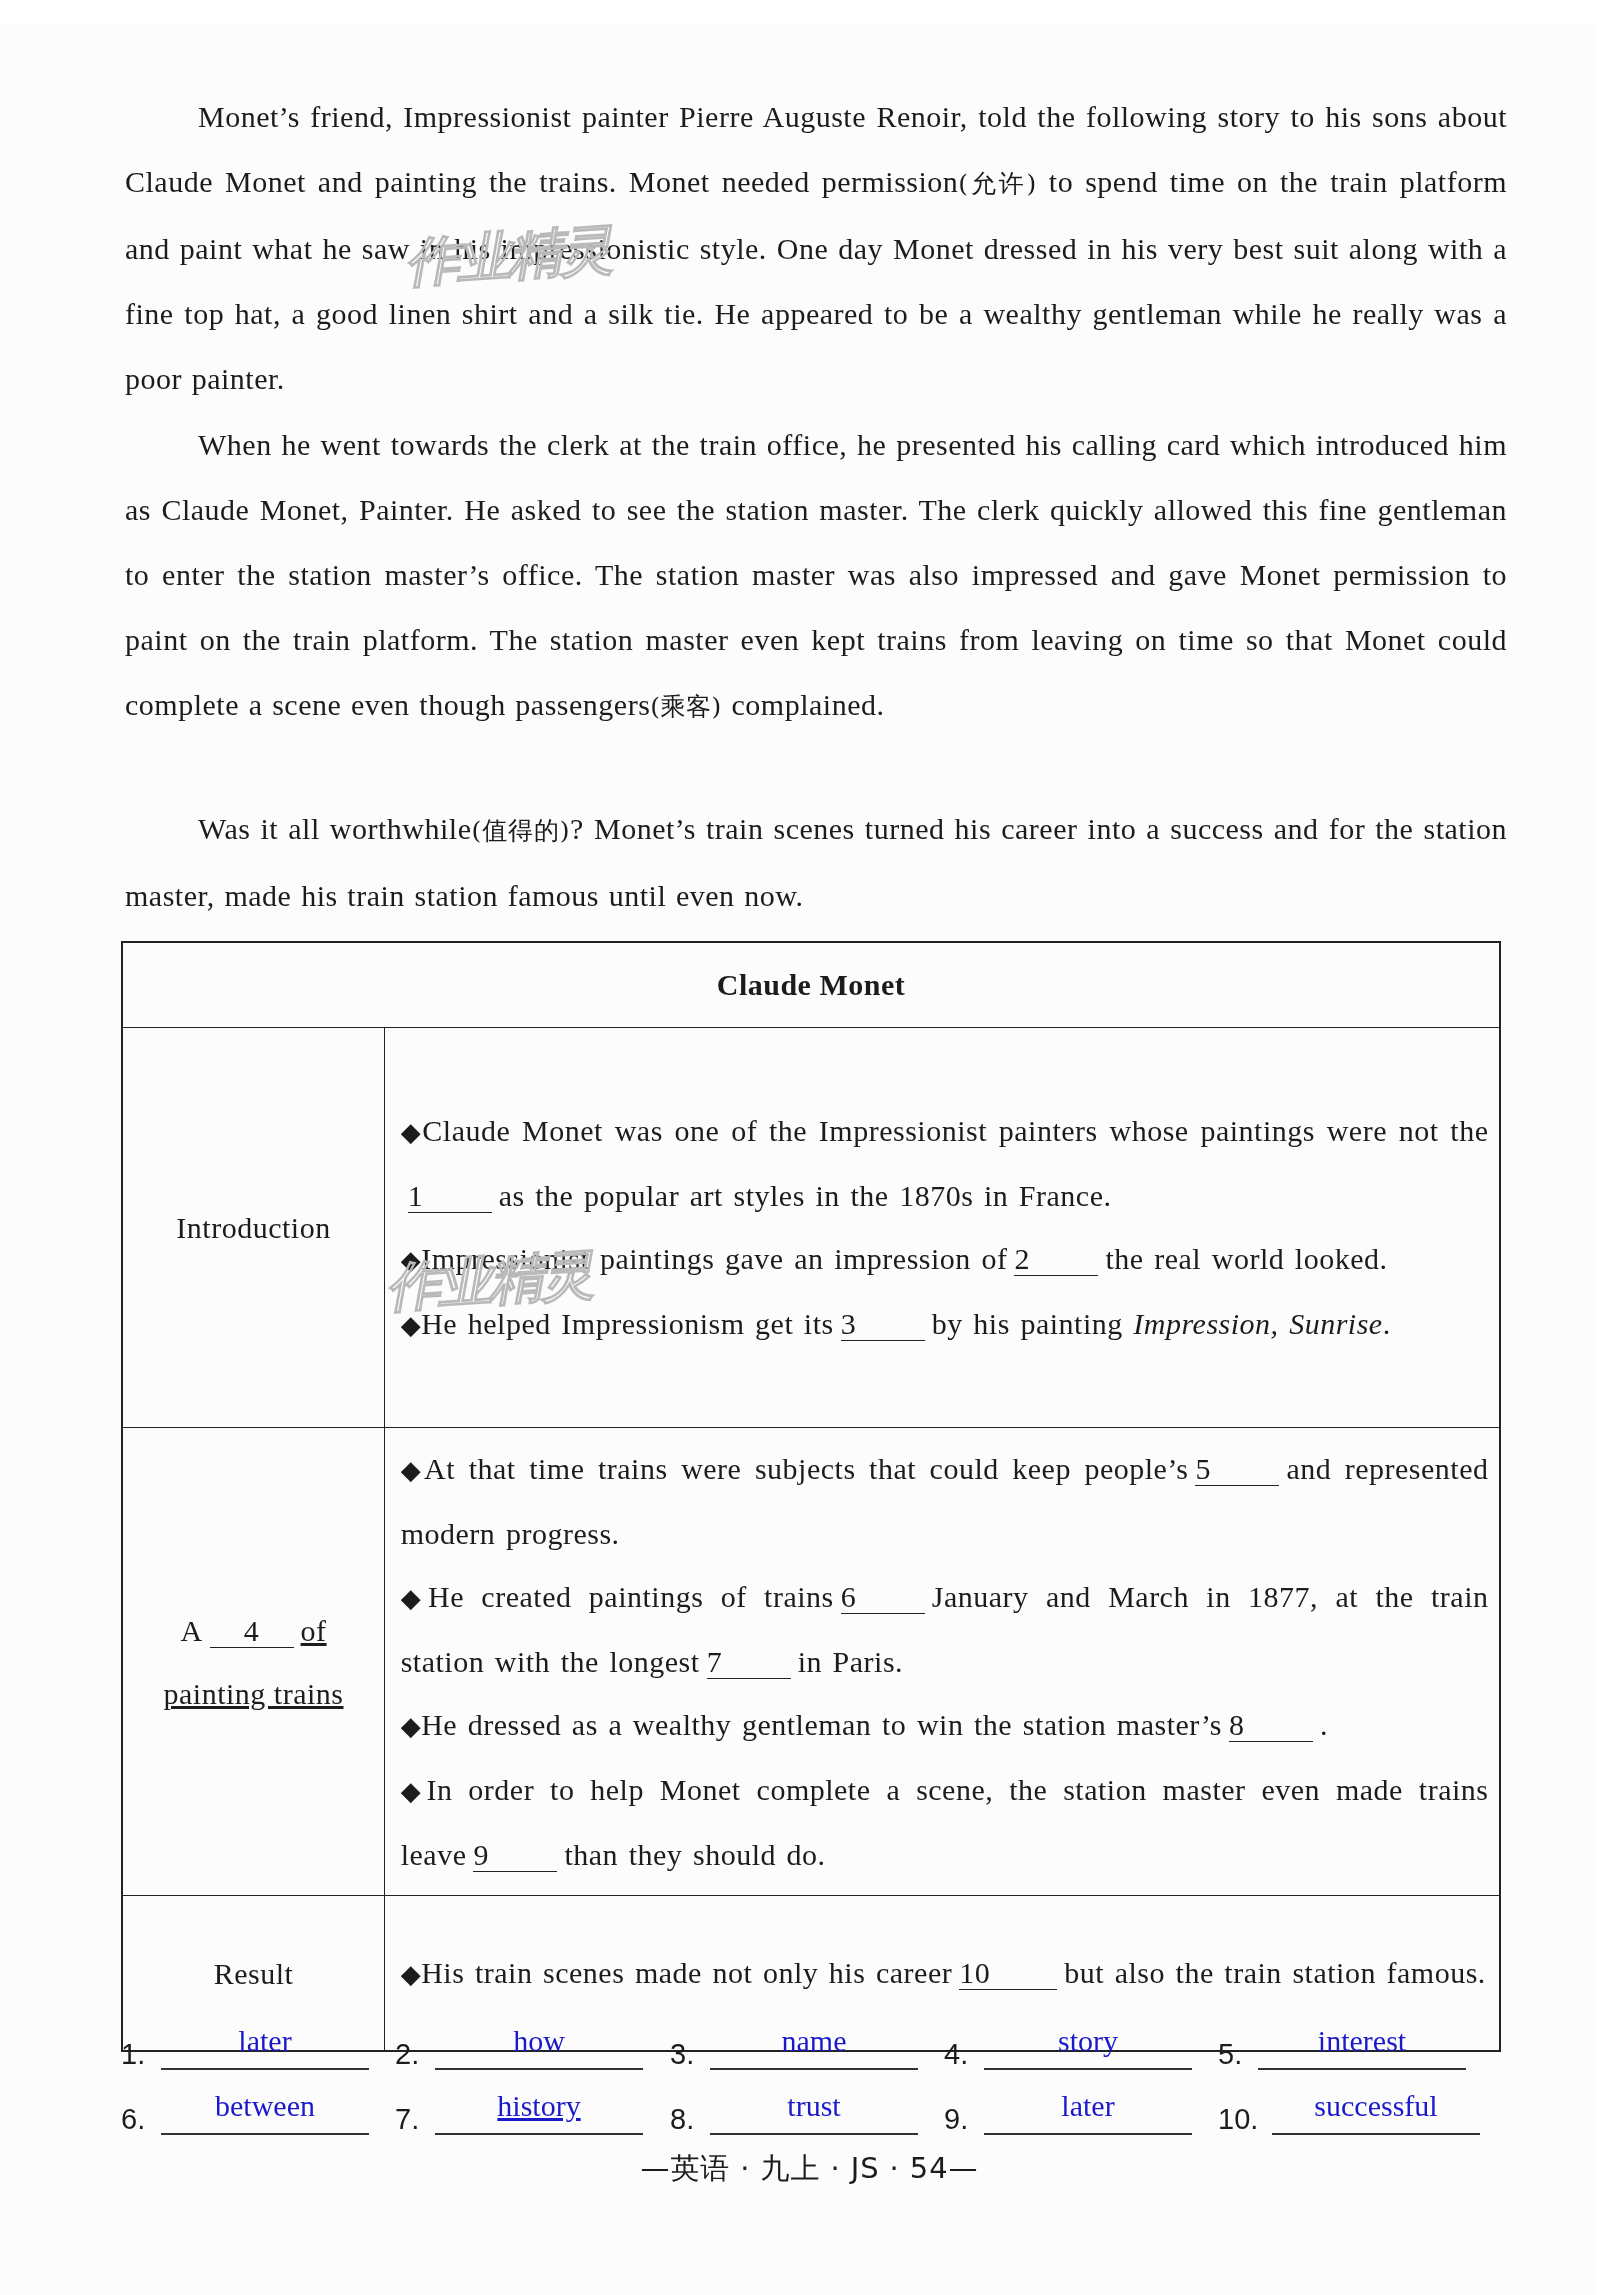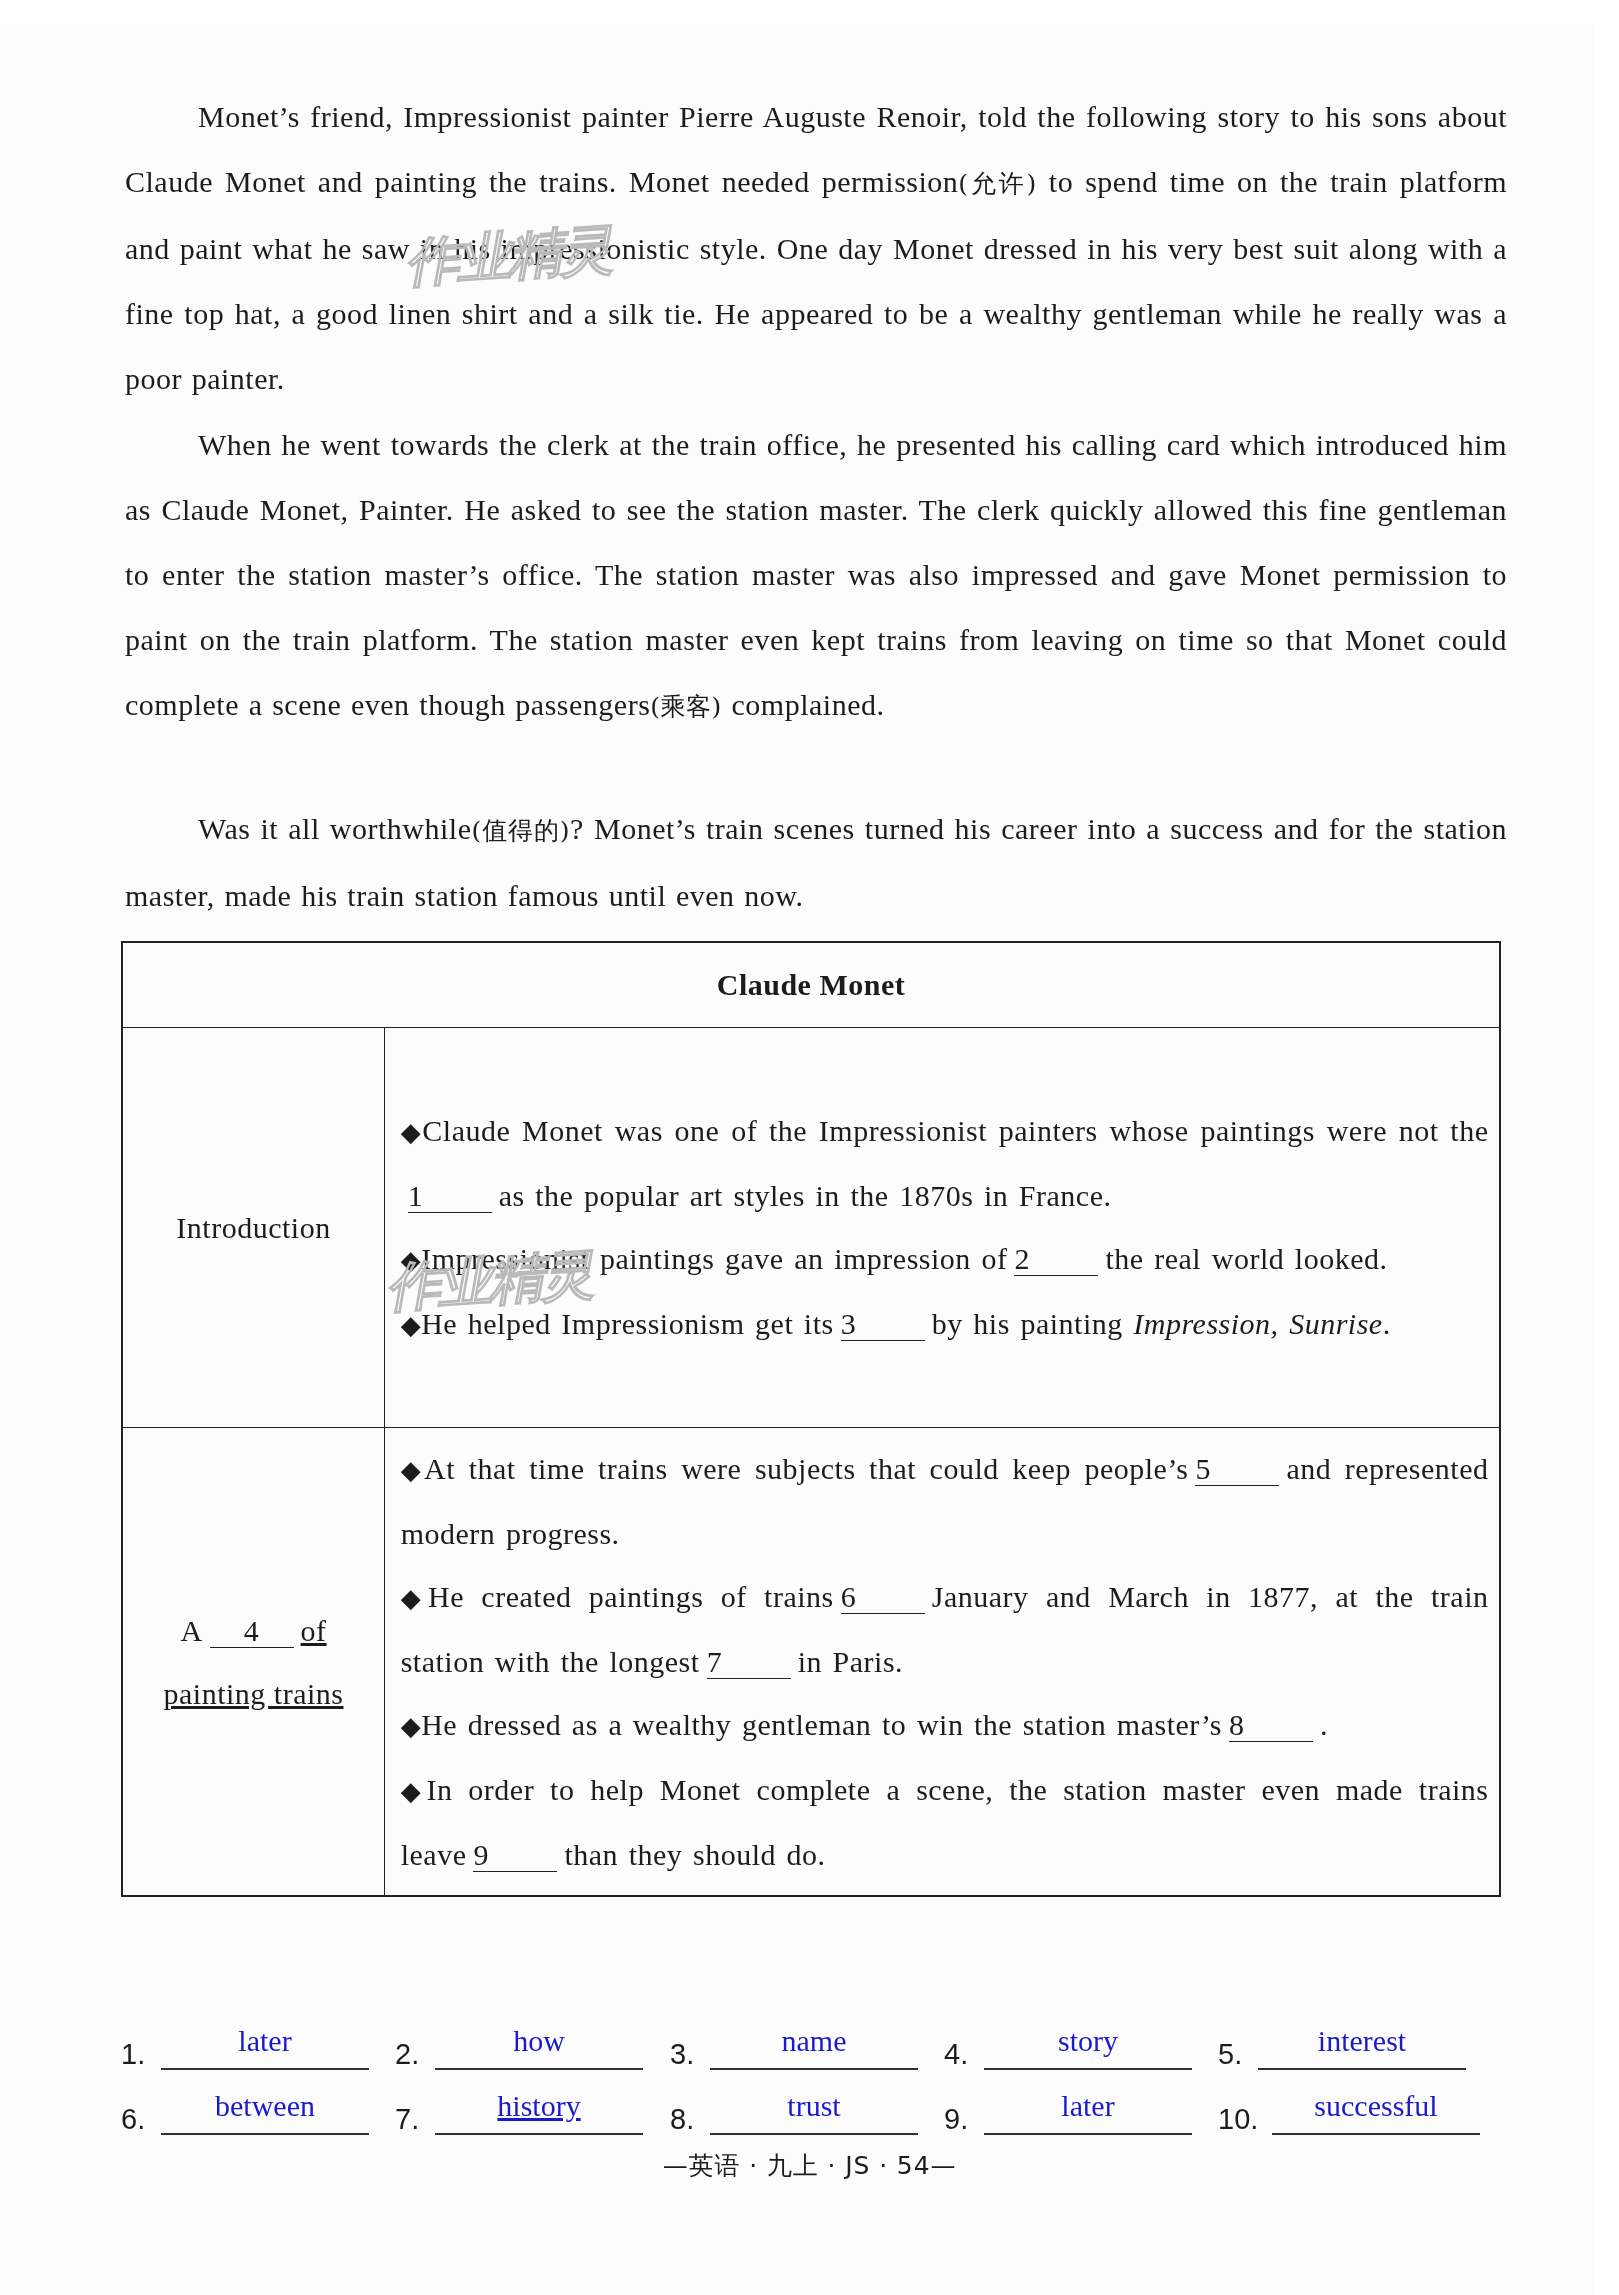--- a/index.html
+++ b/index.html
@@ -66,21 +66,21 @@
   }
   .ans:nth-child(1) { left:0; }
   .ans:nth-child(2) { left:274px; }
   .ans:nth-child(3) { left:549px; }
   .ans:nth-child(4) { left:823px; }
   .ans:nth-child(5) { left:1097px; }
   .ans.ten .num { width:54px; }
 
   .footer {
     position:absolute; top:2149px; left:0; width:1619px; text-align:center;
-    font-family:"DejaVu Sans", sans-serif; font-size:25px; color:#1c1c1c; letter-spacing:0.9px;
+    font-family:"DejaVu Sans", sans-serif; font-size:29px; color:#1c1c1c; letter-spacing:0.9px;
   }
 </style>
 </head>
 <body>
 
 <div class="scan" style="background: rgb(252, 252, 252);"></div>
 
 <div class="para" id="p1">
   <span class="indent"></span><span>Monet’s friend, Impressionist painter Pierre Auguste Renoir, told the following story to his sons about Claude Monet and painting the trains. Monet needed permission</span><span class="cn">(允许)</span><span> to spend time on the train platform and paint what he saw in his impressionistic style. One day Monet dressed in his very best suit along with a fine top hat, a good linen shirt and a silk tie. He appeared to be a wealthy gentleman while he really was a poor painter.</span>
 </div>
@@ -106,20 +106,26 @@
   </tr>
   <tr class="row2">
     <td class="label">
       <span>A</span><span class="blank">4</span><span style="display:inline;text-decoration:underline;">of painting trains</span>
     </td>
     <td class="content">
       <span class="item"><span class="diamond">◆</span><span>At that time trains were subjects that could keep people’s</span><span class="blank">5</span><span>and represented modern progress.</span></span>
       <span class="item"><span class="diamond">◆</span><span>He created paintings of trains</span><span class="blank">6</span><span>January and March in 1877, at the train station with the longest</span><span class="blank">7</span><span>in Paris.</span></span>
       <span class="item"><span class="diamond">◆</span><span>He dressed as a wealthy gentleman to win the station master’s</span><span class="blank">8</span><span>.</span></span>
       <span class="item"><span class="diamond">◆</span><span>In order to help Monet complete a scene, the station master even made trains leave</span><span class="blank">9</span><span>than they should do.</span></span>
+    </td>
+  </tr>
+  <tr class="row3">
+    <td class="label">Result</td>
+    <td class="content">
+      <span class="item"><span class="diamond">◆</span><span>His train scenes made not only his career</span><span class="blank wide">10</span><span>but also the train station famous.</span></span>
     </td>
   </tr>
 </tbody>
   </table>
 
 <div class="watermark" id="wm1">作业精灵</div>
 <div class="watermark" id="wm2">作业精灵</div>
 
 <div class="answers" id="ans-row-1">
   <div class="ans">

